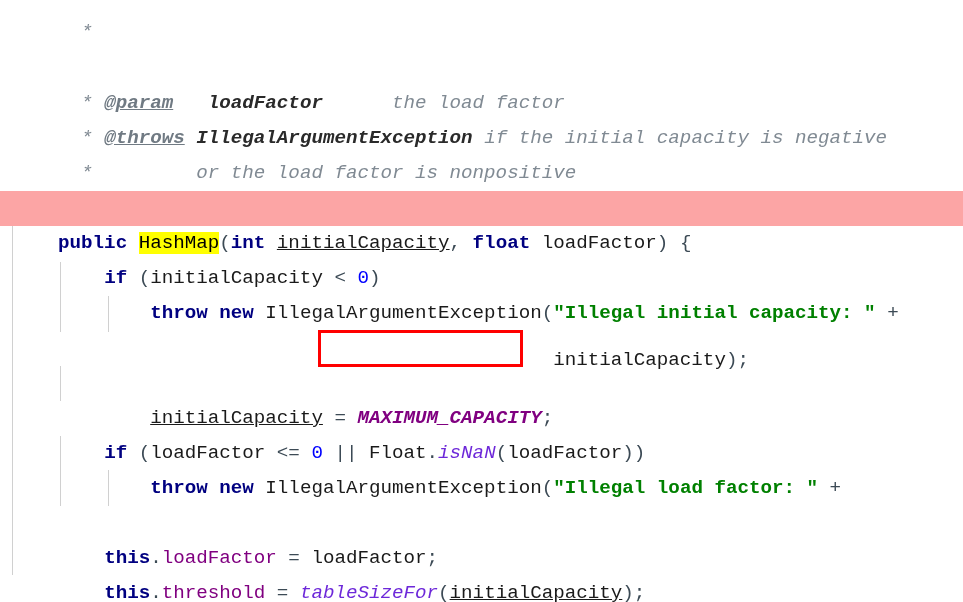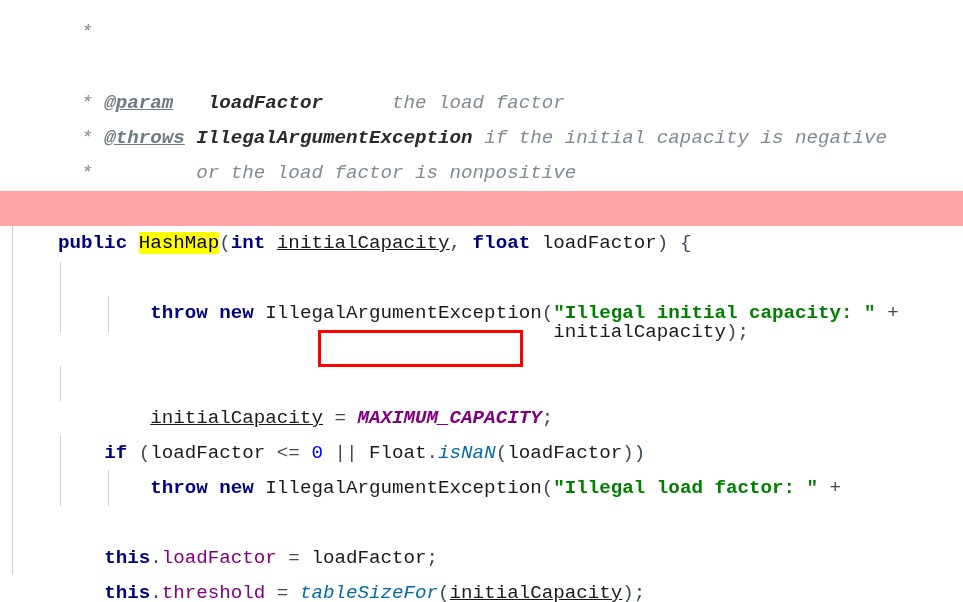--- a/index.html
+++ b/index.html
@@ -51,21 +51,21 @@
     background: #fca5a5;
   }
 
   
   .kw      { color: #000080; font-weight: bold; }
   .plain   { color: #1a1a1a; }
   .str     { color: #008000; font-weight: bold; }
   .num     { color: #0000ff; }
   .field   { color: #800080; }
   .static  { color: #800080; font-weight: bold; font-style: italic; }
-  .statmeth{ color: #0369a1; font-style: italic; }
+  .statmeth{ color: #6d28d9; font-style: italic; }
   .param   { color: #1a1a1a; text-decoration: underline; }
   .punc    { color: #3c4a55; }
 
   .hl      { background: #ffff00; color: #000000; }
 
   
   .cmt {
     color: #808a93;
     font-style: italic;
   }
@@ -125,26 +125,29 @@
   </div>
 
   <div class="line" style="top:150px;">
     <span class="txt"><span class="cmt">  */</span></span>
   </div>
 
   <div class="line current" style="top:191px;">
     <span class="txt"><span class="kw">public</span><span class="plain"> </span><span class="hl">HashMap</span><span class="punc">(</span><span class="kw">int</span><span class="plain"> </span><span class="param">initialCapacity</span><span class="punc">, </span><span class="kw">float</span><span class="plain"> </span><span class="plain">loadFactor</span><span class="punc">) {</span></span>
   </div>
 
+  <div class="line" style="top:226px;">
+    <span class="txt"><span class="plain">    </span><span class="kw">if</span><span class="punc"> (</span><span class="plain">initialCapacity</span><span class="punc"> &lt; </span><span class="num">0</span><span class="punc">)</span></span>
+  </div>
 
   <div class="line" style="top:261px;">
     <span class="txt"><span class="plain">        </span><span class="kw">throw</span><span class="plain"> </span><span class="kw">new</span><span class="plain"> </span><span class="plain">IllegalArgumentException</span><span class="punc">(</span><span class="str">"Illegal initial capacity: "</span><span class="punc"> +</span></span>
   </div>
 
-  <div class="line" style="top:280px;">
+  <div class="line" style="top:308px;">
     <span class="txt"><span class="plain">                                           </span><span class="plain">initialCapacity</span><span class="punc">);</span></span>
   </div>
 
 
   <div class="line" style="top:366px;">
     <span class="txt"><span class="plain">        </span><span class="param">initialCapacity</span><span class="punc"> = </span><span class="static">MAXIMUM_CAPACITY</span><span class="punc">;</span></span>
   </div>
 
   <div class="line" style="top:401px;">
     <span class="txt"><span class="plain">    </span><span class="kw">if</span><span class="punc"> (</span><span class="plain">loadFactor</span><span class="punc"> &lt;= </span><span class="num">0</span><span class="punc"> || </span><span class="plain">Float</span><span class="punc">.</span><span class="statmeth">isNaN</span><span class="punc">(</span><span class="plain">loadFactor</span><span class="punc">))</span></span>

